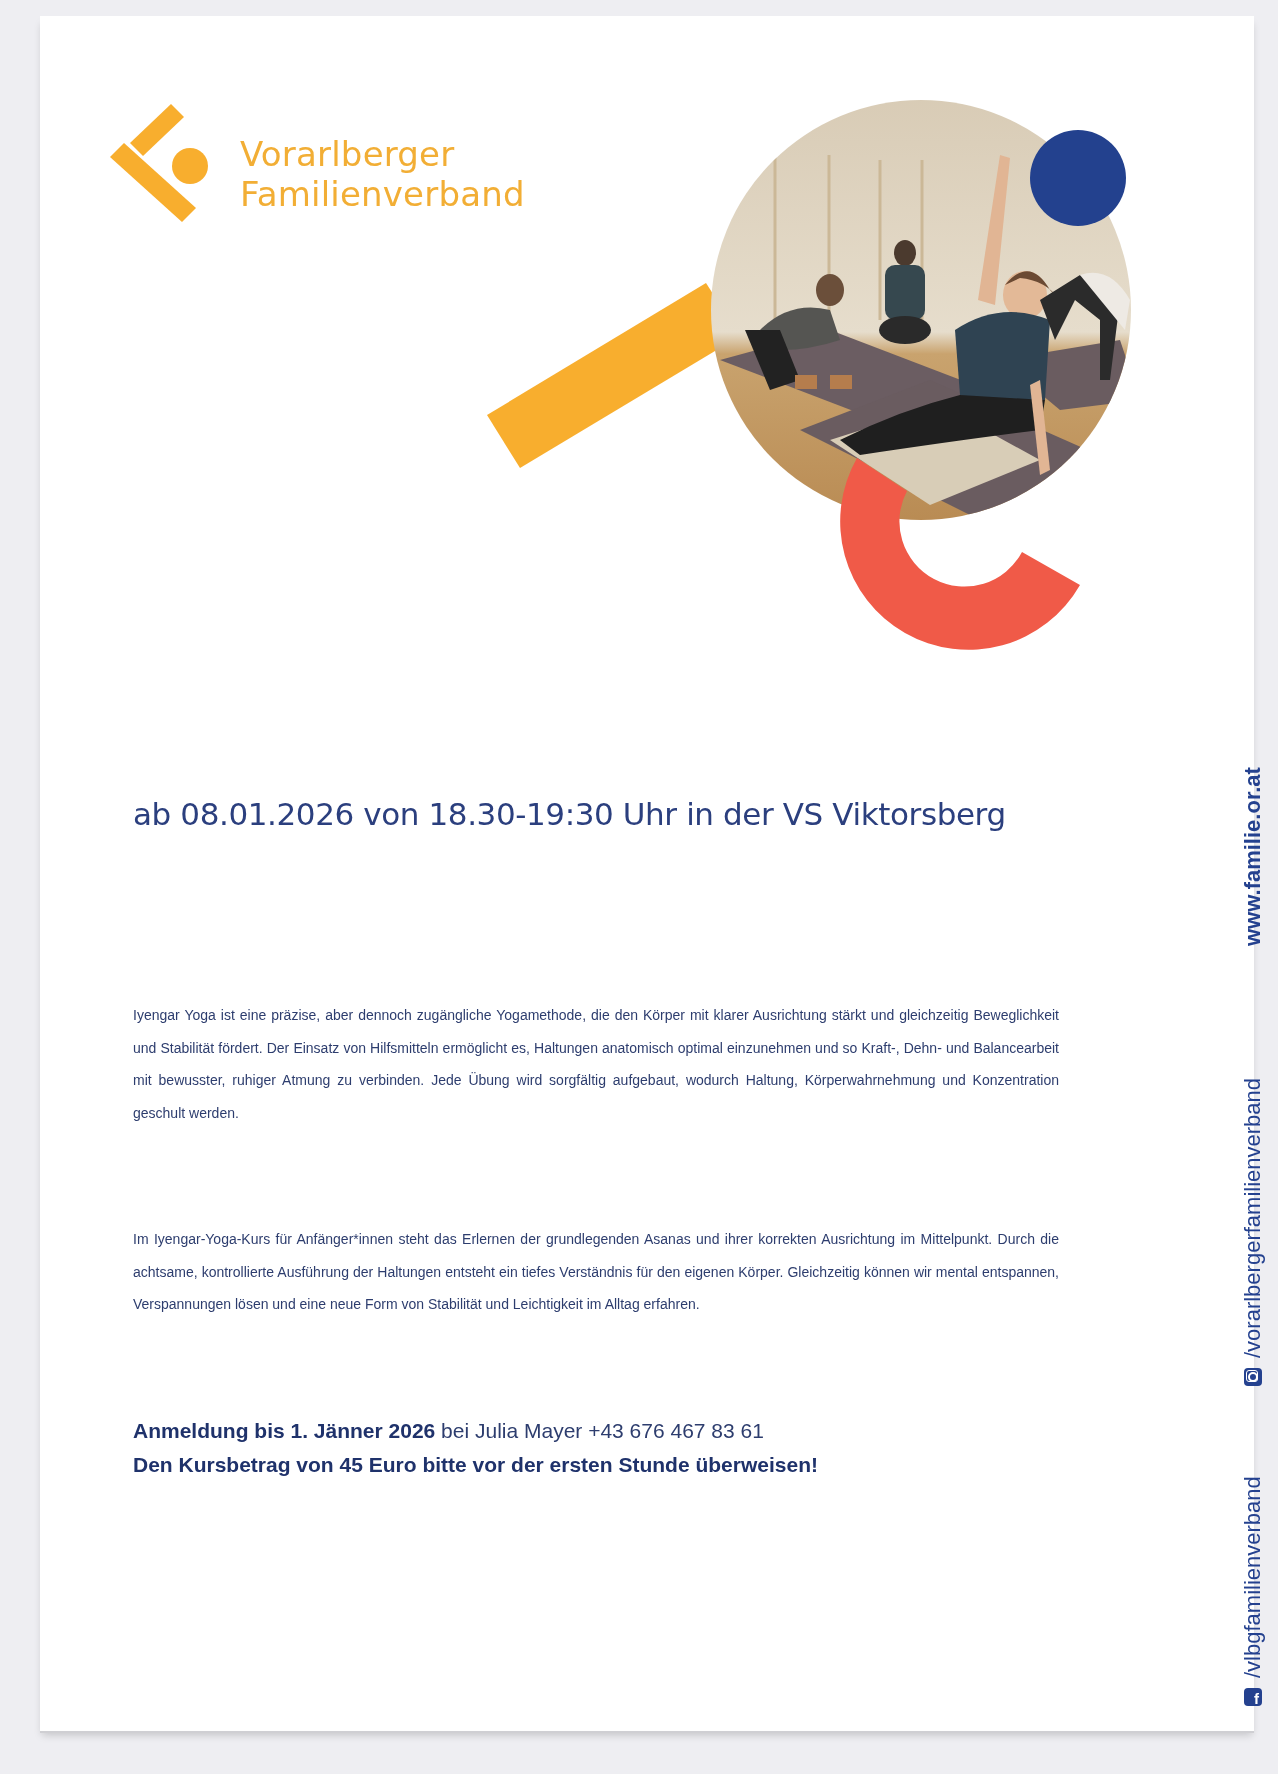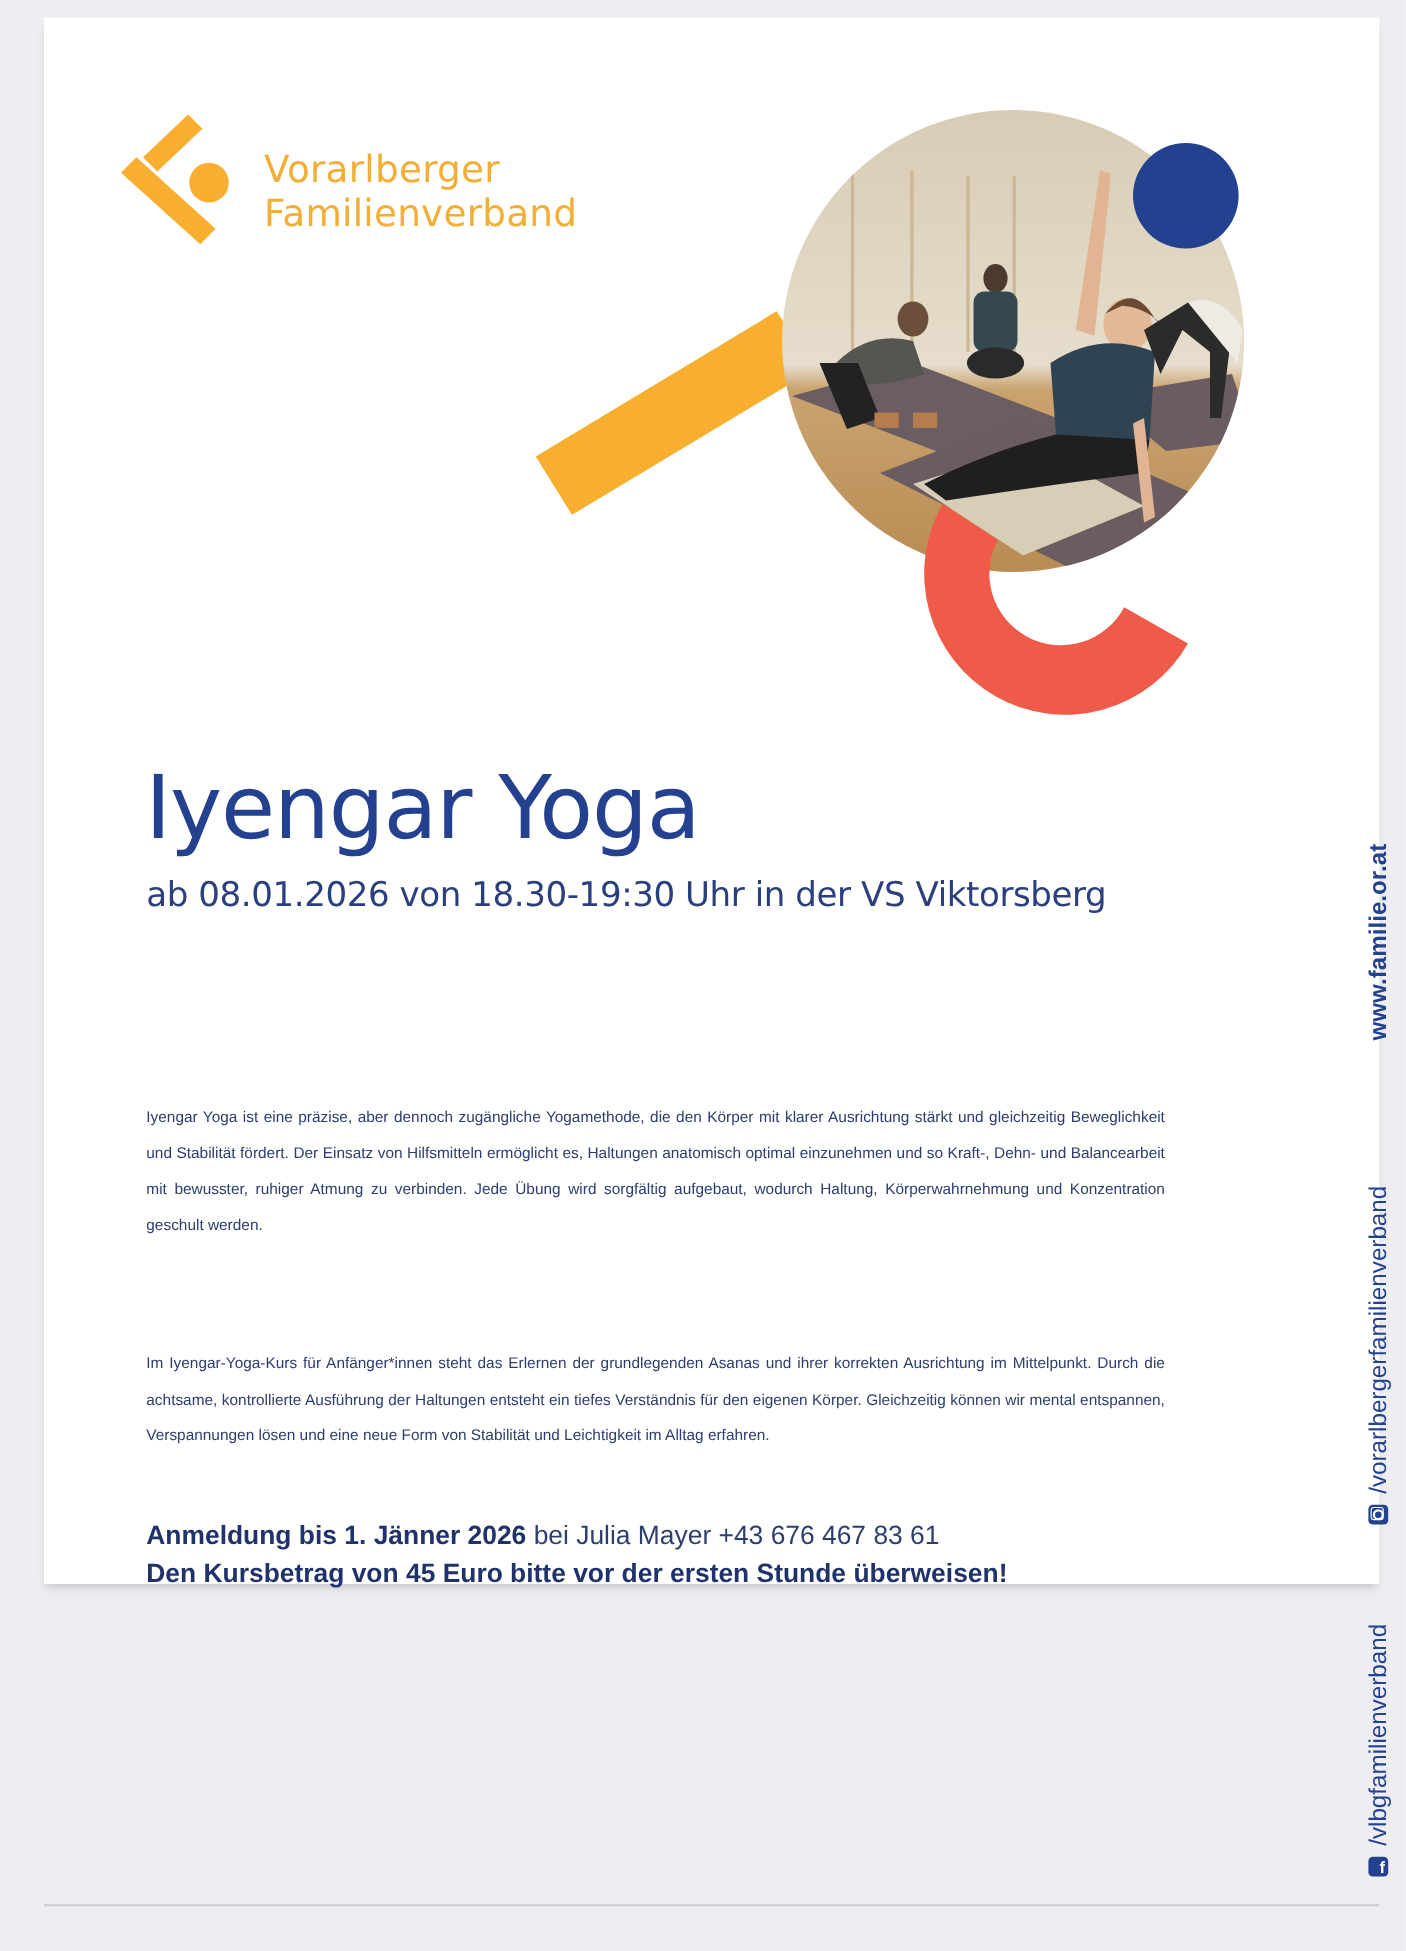--- a/index.html
+++ b/index.html
@@ -6,21 +6,21 @@
     body {
       width: 1278px; height: 1774px;
       background: #eeeef2;
       position: relative;
       overflow: hidden;
       font-family: "Liberation Sans", "DejaVu Sans", sans-serif;
     }
     .page {
       position: absolute;
       left: 40px; top: 16px;
-      width: 1214px; height: 1424px;
+      width: 1214px; height: 1715px;
       background: #ffffff;
       box-shadow: 0 6px 8px -2px rgba(0,0,0,0.18);
     }
     .page-bottom-line {
       position: absolute; left: 40px; top: 1731px;
       width: 1214px; height: 2px; background: #cfcfd3;
     }
     .logo-text {
       position: absolute; left: 200px; top: 118px;
       color: #f2ae35;
@@ -51,22 +51,22 @@
       position: absolute; left: 93px; width: 926px;
       color: #2d3d6e;
       font-size: 14px; line-height: 32.5px;
       text-align: justify;
       font-family: "Liberation Sans", sans-serif;
       margin: 0;
     }
     .p1 { top: 983px; }
     .p2 { top: 1207px; }
     .info {
-      position: absolute; left: 93px; top: 1364px;
-      color: #2d3d6e; font-size: 24px; line-height: 34px;
+      position: absolute; left: 93px; top: 1398px;
+      color: #2d3d6e; font-size: 21px; line-height: 34px;
       font-family: "Liberation Sans", sans-serif;
     }
     .info b { color: #1f326b; font-weight: 700; }
     .info div { white-space: nowrap; }
 
     
     .side {
       position: absolute; left: 1196px; top: 0;
       width: 50px; height: 1715px;
     }
@@ -167,21 +167,20 @@
     <circle cx="1078" cy="178" r="48" fill="#23418e"></circle>
 
     <path d="M857,458 A125,125 0 0 0 1080,585 L1022,552 A57,57 0 0 1 907,491 Z" fill="#f05a48"></path>
   </svg>
 
   <div class="logo-text" style="left:200px; top:118px;">
     <span class="logo-line1">Vorarlberger</span>
     <span class="logo-line2">Familienverband</span>
   </div>
 
-  <h1 class="title">Iyengar Yoga</h1>
   <p class="subtitle">ab 08.01.2026 von 18.30-19:30 Uhr in der VS Viktorsberg</p>
 
   <p class="body p1">Iyengar Yoga ist eine präzise, aber dennoch zugängliche Yogamethode, die den Körper mit klarer Ausrichtung stärkt und gleichzeitig Beweglichkeit und Stabilität fördert. Der Einsatz von Hilfsmitteln ermöglicht es, Haltungen anatomisch optimal einzunehmen und so Kraft-, Dehn- und Balancearbeit mit bewusster, ruhiger Atmung zu verbinden. Jede Übung wird sorgfältig aufgebaut, wodurch Haltung, Körperwahrnehmung und Konzentration geschult werden.</p>
   <p class="body p2">Im Iyengar-Yoga-Kurs für Anfänger*innen steht das Erlernen der grundlegenden Asanas und ihrer korrekten Ausrichtung im Mittelpunkt. Durch die achtsame, kontrollierte Ausführung der Haltungen entsteht ein tiefes Verständnis für den eigenen Körper. Gleichzeitig können wir mental entspannen, Verspannungen lösen und eine neue Form von Stabilität und Leichtigkeit im Alltag erfahren.</p>
 
   <div class="info">
     <div>
       <b>Anmeldung bis 1. Jänner 2026</b><span> bei Julia Mayer +43 676 467 83 61</span>
     </div>
     <div>

